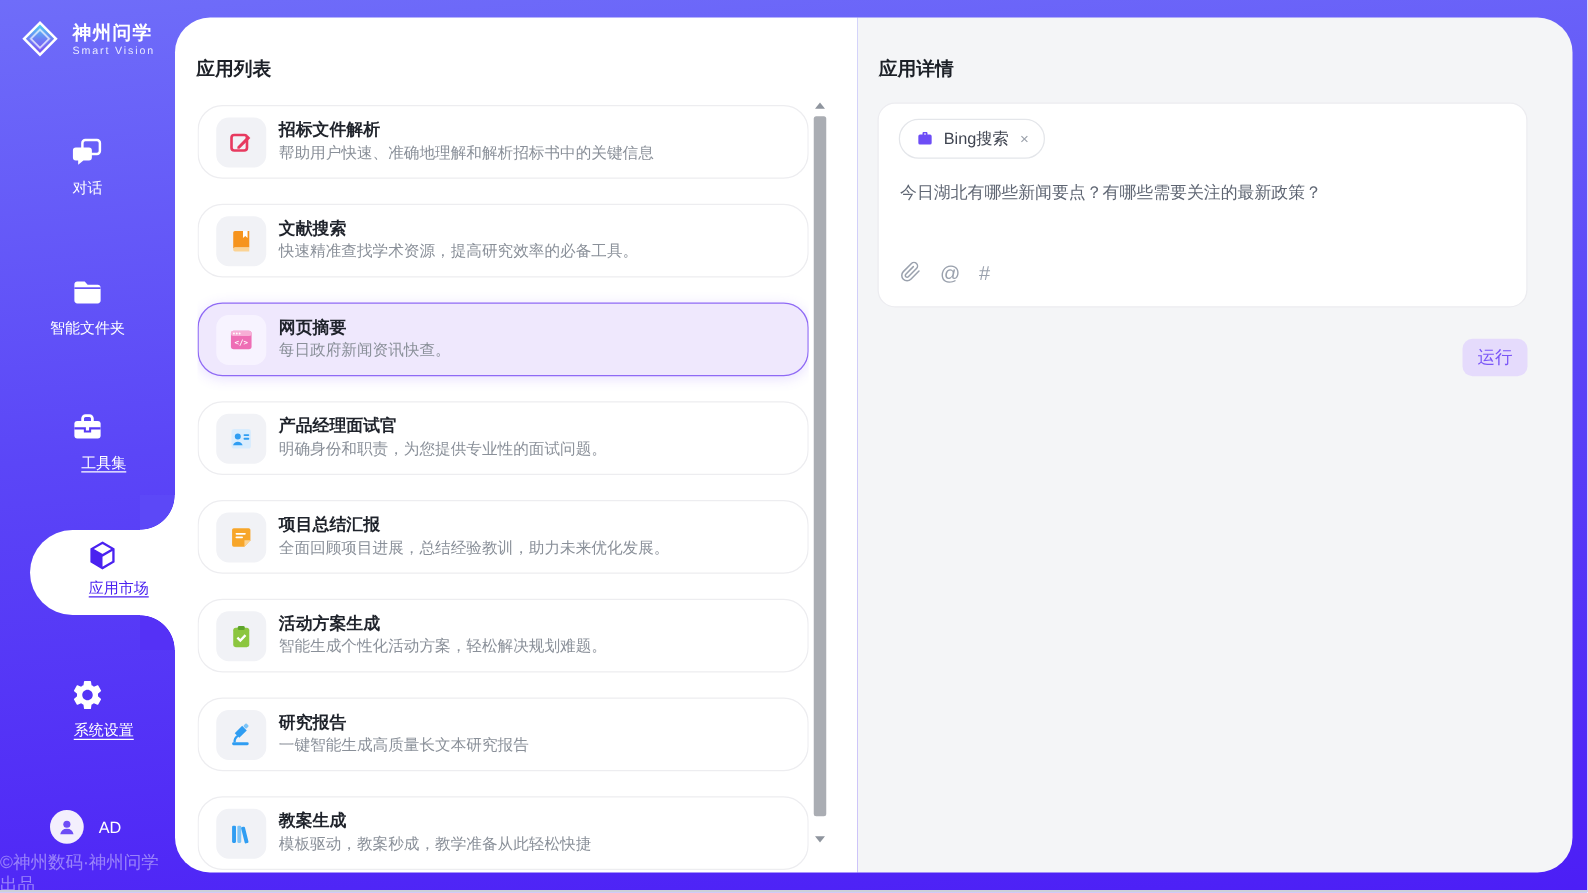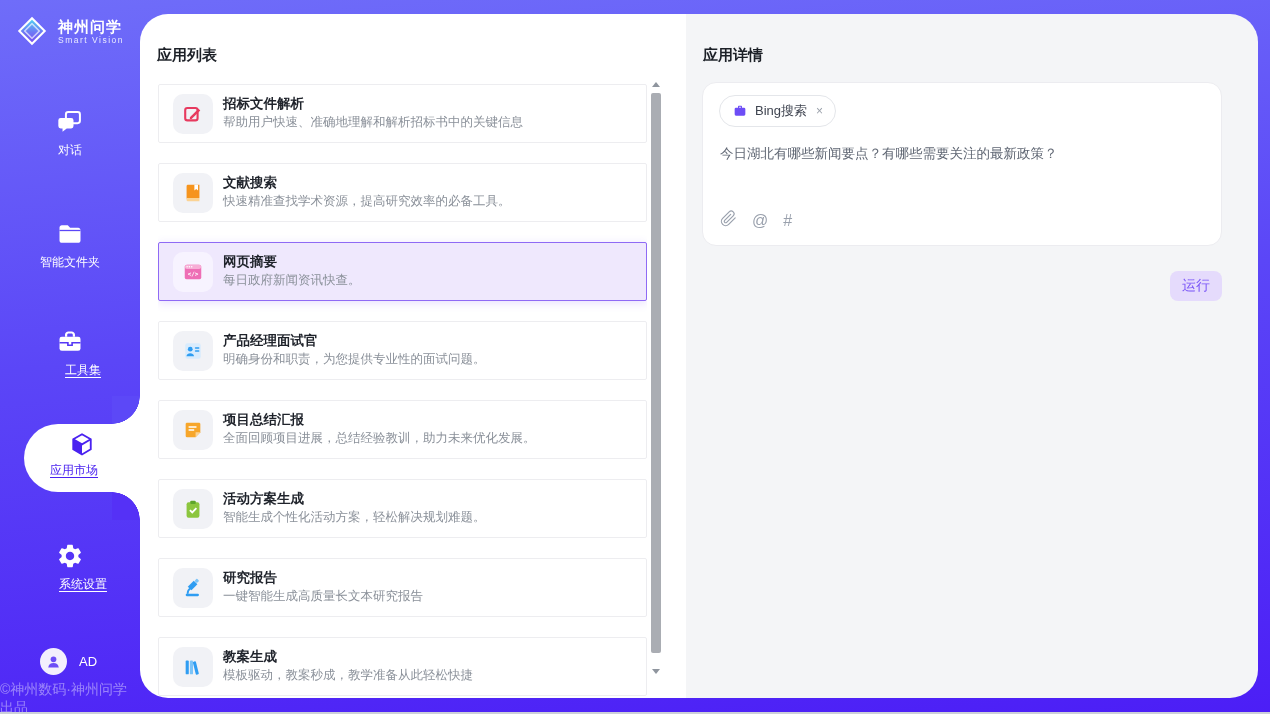--- a/index.html
+++ b/index.html
@@ -16,21 +16,21 @@
   .logo-mark { width:36px; height:36px; }
   .logo-title { color:#fff; font-size:15px; font-weight:bold; letter-spacing:1px; line-height:17px; }
   .logo-sub { color:#e8e9ff; font-size:8.5px; letter-spacing:1.5px; }
 
   .nav-item { position:absolute; left:0; width:140px; text-align:center; cursor:pointer; }
   .nicon { display:block; margin:0 auto; width:28px; height:28px; }
   .nlabel { display:inline-block; margin-top:6px; font-size:12px; color:#ffffff; }
   .nlabel.u { text-decoration:underline; text-underline-offset:3px;margin-left:26px; }
 
   .nav-active { position:absolute; left:24px; right:0; top:424px; height:68px;
-    background:#ffffff; border-radius:34px 0 0 34px; text-align:left;
+    background:#ffffff; border-radius:34px 0 0 34px; text-align:center;
     padding-top:7px; cursor:pointer; }
   .nav-active .nlabel { color:#4a22f0; margin-top:3px; }
   .corner-top, .corner-bottom { position:absolute; right:0; width:28px; height:28px; }
   .corner-top { top:-28px; background:radial-gradient(circle at 0 0, #5c48f7 27.5px, #ffffff 28px); }
   .corner-bottom { bottom:-28px; background:radial-gradient(circle at 0 100%, #5531f6 27.5px, #ffffff 28px); }
 
   .user-row { position:absolute; left:40px; top:648px; display:flex; align-items:center; gap:12px; cursor:pointer; }
   .avatar { width:27px; height:27px; border-radius:50%; background:#f3effd; display:flex; align-items:center; justify-content:center; }
   .user-name { color:#fff; font-size:13px; }
   .copyright { position:absolute; left:0; top:681px; width:140px; text-align:left;
@@ -39,21 +39,21 @@
   
   .list-panel { position:absolute; left:140px; top:14px; width:546px; bottom:16px;
     background:#ffffff; border-radius:28px 0 0 28px; }
   .detail-panel { position:absolute; left:686px; top:14px; right:12px; bottom:16px;
     background:#f4f5f7; border-radius:0 28px 28px 0; }
   .panel-title { position:absolute; left:17px; top:32px; font-size:15px; font-weight:bold; color:#1c2027; }
 
   
   .cards { position:absolute; left:18px; right:39px; top:70px; bottom:1px; overflow:hidden; }
   .card { position:relative; height:59px; margin-bottom:20px; background:#fff;
-    border:1px solid #ededf0; border-radius:2px; cursor:pointer; }
+    border:1px solid #ededf0; border-radius:20px; cursor:pointer; }
   .card.selected { background:#efe8fd; border:1px solid #8f6af5;
     box-shadow:0 2px 10px rgba(124,77,255,.18); }
   .app-icon { position:absolute; left:14px; top:9px; width:40px; height:40px; border-radius:10px;
     background:#f1f2f6; display:flex; align-items:center; justify-content:center; }
   .card.selected .app-icon { background:#f7f3ff; }
   .card h3 { position:absolute; left:64px; top:10px; font-size:13.5px; font-weight:bold; color:#1f232b; }
   .card p  { position:absolute; left:64px; top:29px; font-size:12.5px; color:#8a9099; white-space:nowrap; }
 
   
   .scrollbar { position:absolute; left:510px; top:66px; width:12px; height:596px; }

